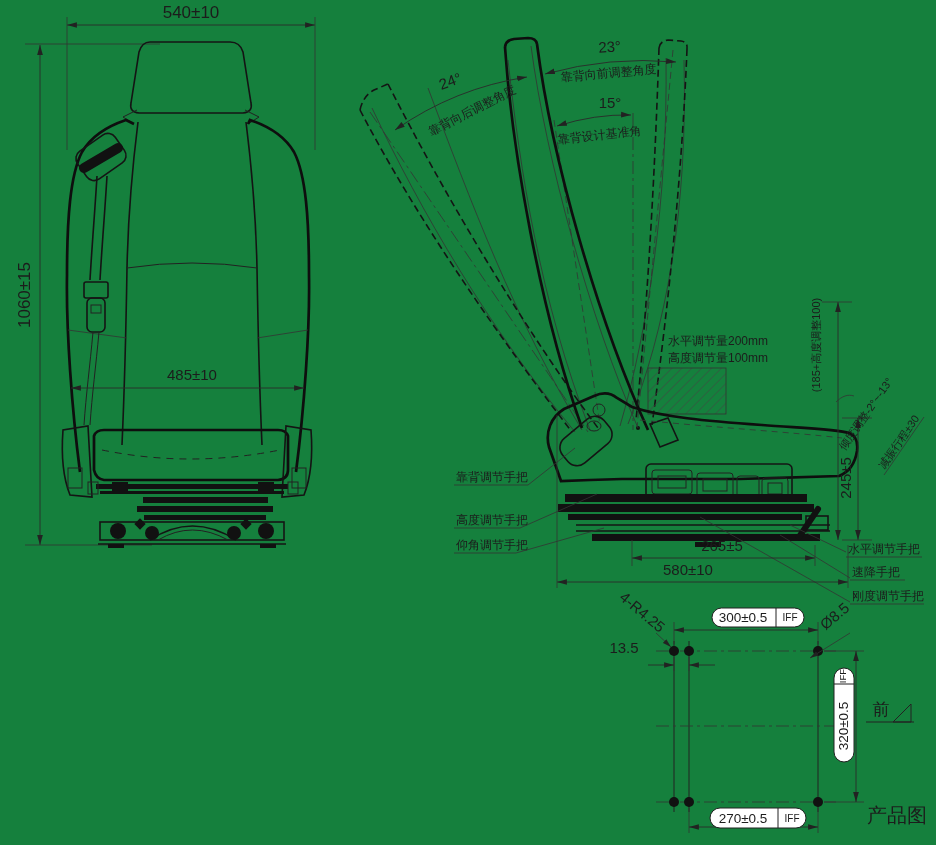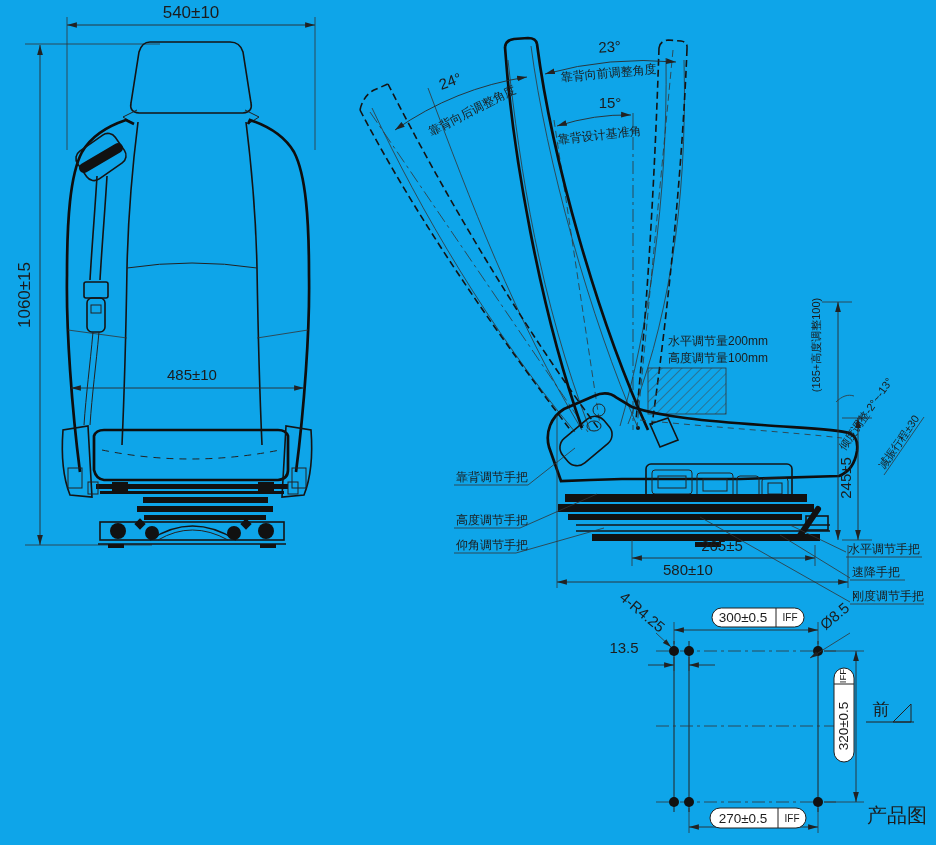--- a/index.html
+++ b/index.html
@@ -1,16 +1,16 @@
 <!DOCTYPE html>
 <html><head>
 <meta charset="utf-8">
 <style>
   html,body{margin:0;padding:0;background:#ffffff;}
-  .stage{position:relative;width:936px;height:845px;background:#0ea5e9;overflow:hidden;}
+  .stage{position:relative;width:936px;height:845px;background:#15803d;overflow:hidden;}
   svg{display:block;}
   text{font-family:"Liberation Sans","DejaVu Sans",sans-serif;fill:#1c1c1c;}
   .num{font-size:15px;}
   .numL{font-size:17px;}
   .cjk{font-size:12px;}
   .cjkS{font-size:11px;}
   .cap{font-size:20px;}
   .thin{stroke:#222;stroke-width:1;fill:none;}
   .hair{stroke:#333;stroke-width:0.8;fill:none;}
   .dim{stroke:#2a2a2a;stroke-width:0.9;fill:none;}

